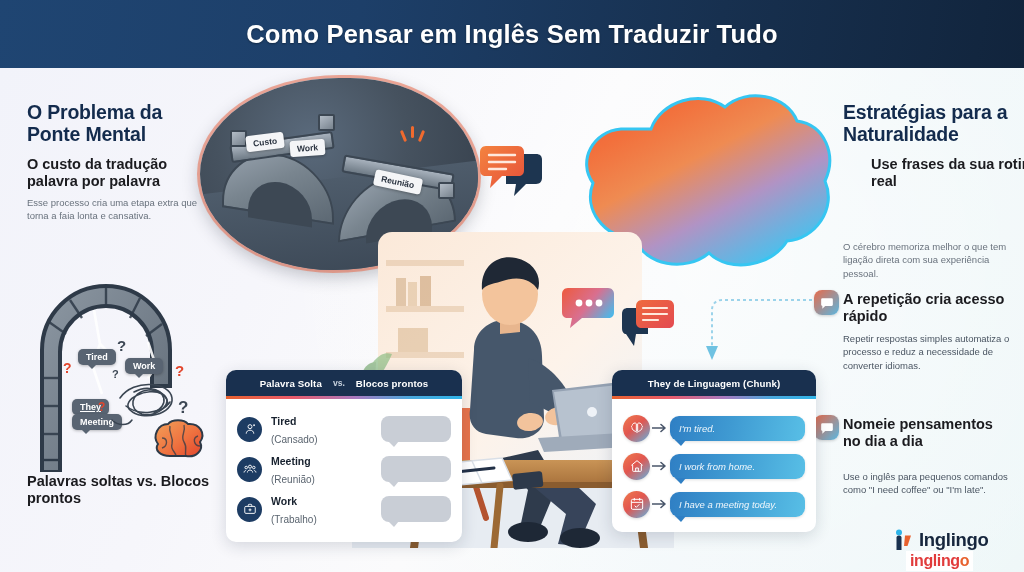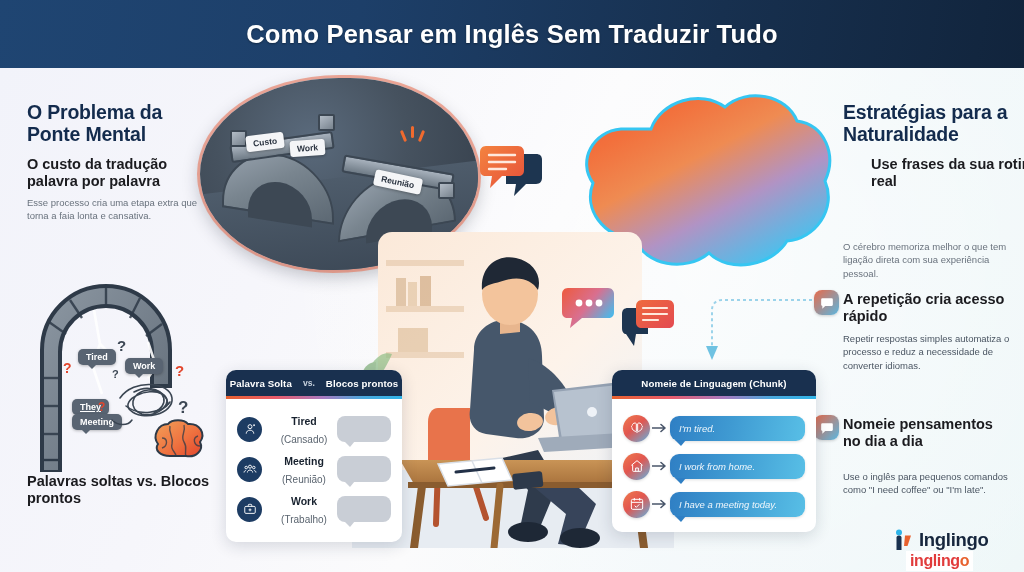--- a/index.html
+++ b/index.html
@@ -236,21 +236,21 @@
   .connector svg { width: 100%; height: 100%; display: block; }
 
   
   .card {
     position: absolute;
     background: #ffffff;
     border-radius: 10px;
     box-shadow: 0 4px 16px rgba(25,40,65,.16);
     overflow: hidden;
   }
-  .card-left  { left: 226px; top: 370px; width: 176px; height: 172px; text-align: center; }
+  .card-left  { left: 226px; top: 370px; width: 236px; height: 172px; }
   .card-right { left: 612px; top: 370px; width: 204px; height: 162px; }
 
   .card-hdr {
     position: relative;
     height: 26px;
     background: #19304f;
     display: flex; align-items: center; justify-content: center;
     gap: 11px;
   }
   .card-hdr .h-main {
@@ -693,21 +693,21 @@
           <span class="row-pt">(Trabalho)</span>
         </span>
         <span class="ghost-bubble"></span>
       </div>
 
     </div>
   </div>
 
   <div class="card card-right">
     <div class="card-hdr">
-      <span class="h-main">Nomeie de Linguagem (Chunk)</span>
+      <span class="h-main">They de Linguagem (Chunk)</span>
     </div>
     <div class="rainbow-rule"></div>
     <div class="card-body">
 
       <div class="crow">
         <span class="crow-ico">
           <svg viewBox="0 0 24 24" aria-hidden="true">
             <path d="M9 4.5C6.6 4.5 5 6.2 5 8c-1.5.7-1.7 3 0 3.8-.8 1.6.4 3.6 2.4 3.6.4 1.6 2.2 2.4 3.6 1.6V5.6c-.6-.7-1.3-1.1-2-1.1z"></path>
             <path d="M15 4.5c2.4 0 4 1.7 4 3.5 1.5.7 1.7 3 0 3.8.8 1.6-.4 3.6-2.4 3.6-.4 1.6-2.2 2.4-3.6 1.6V5.6c.6-.7 1.3-1.1 2-1.1z"></path>
             <path d="M12 17.5v2"></path>

